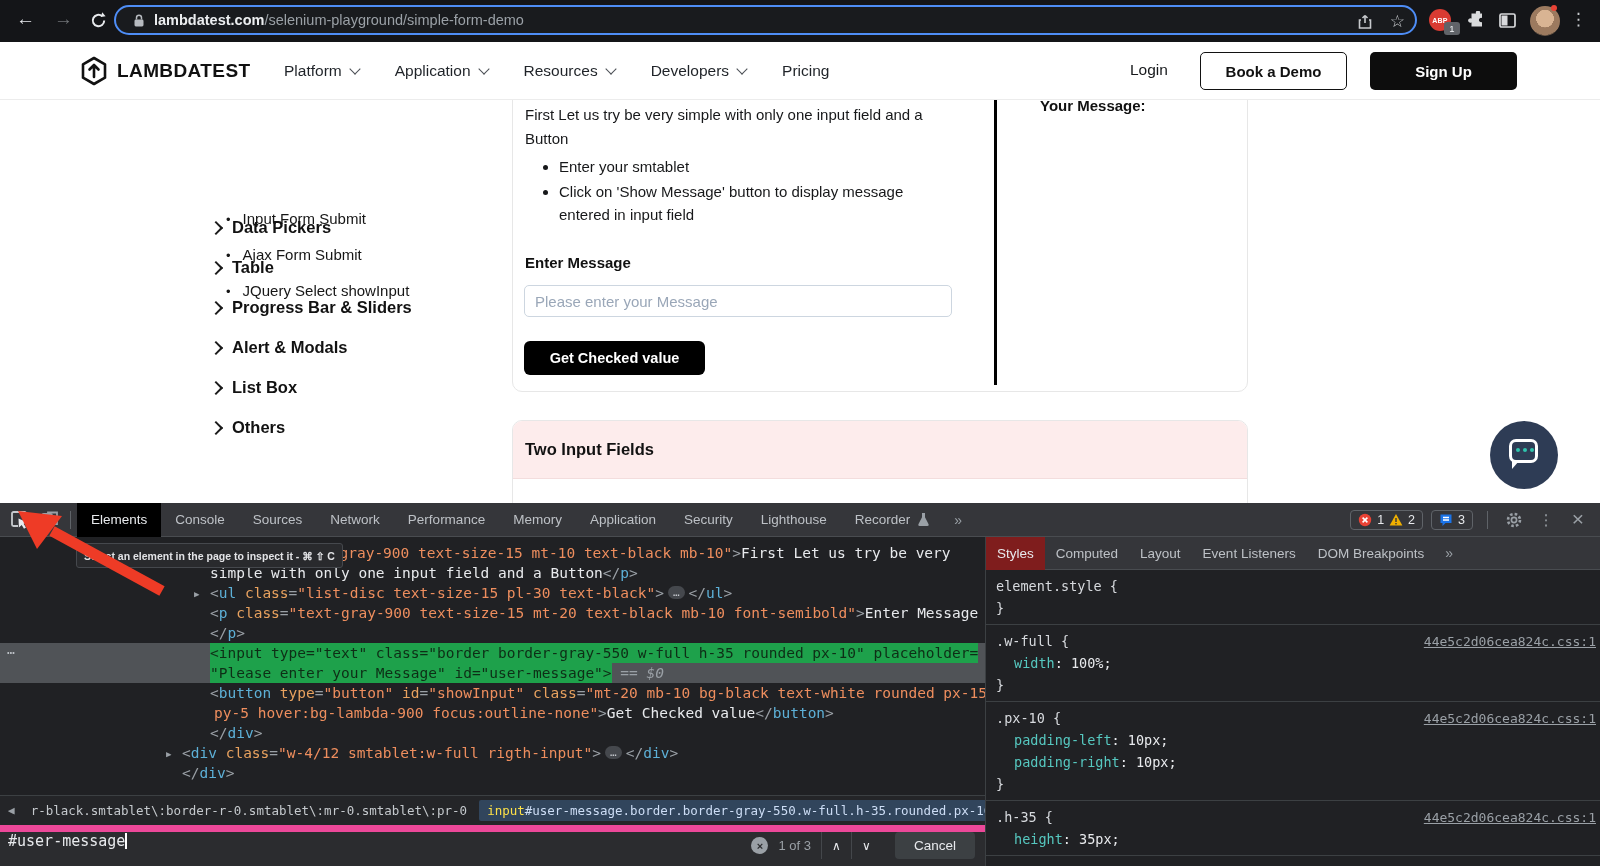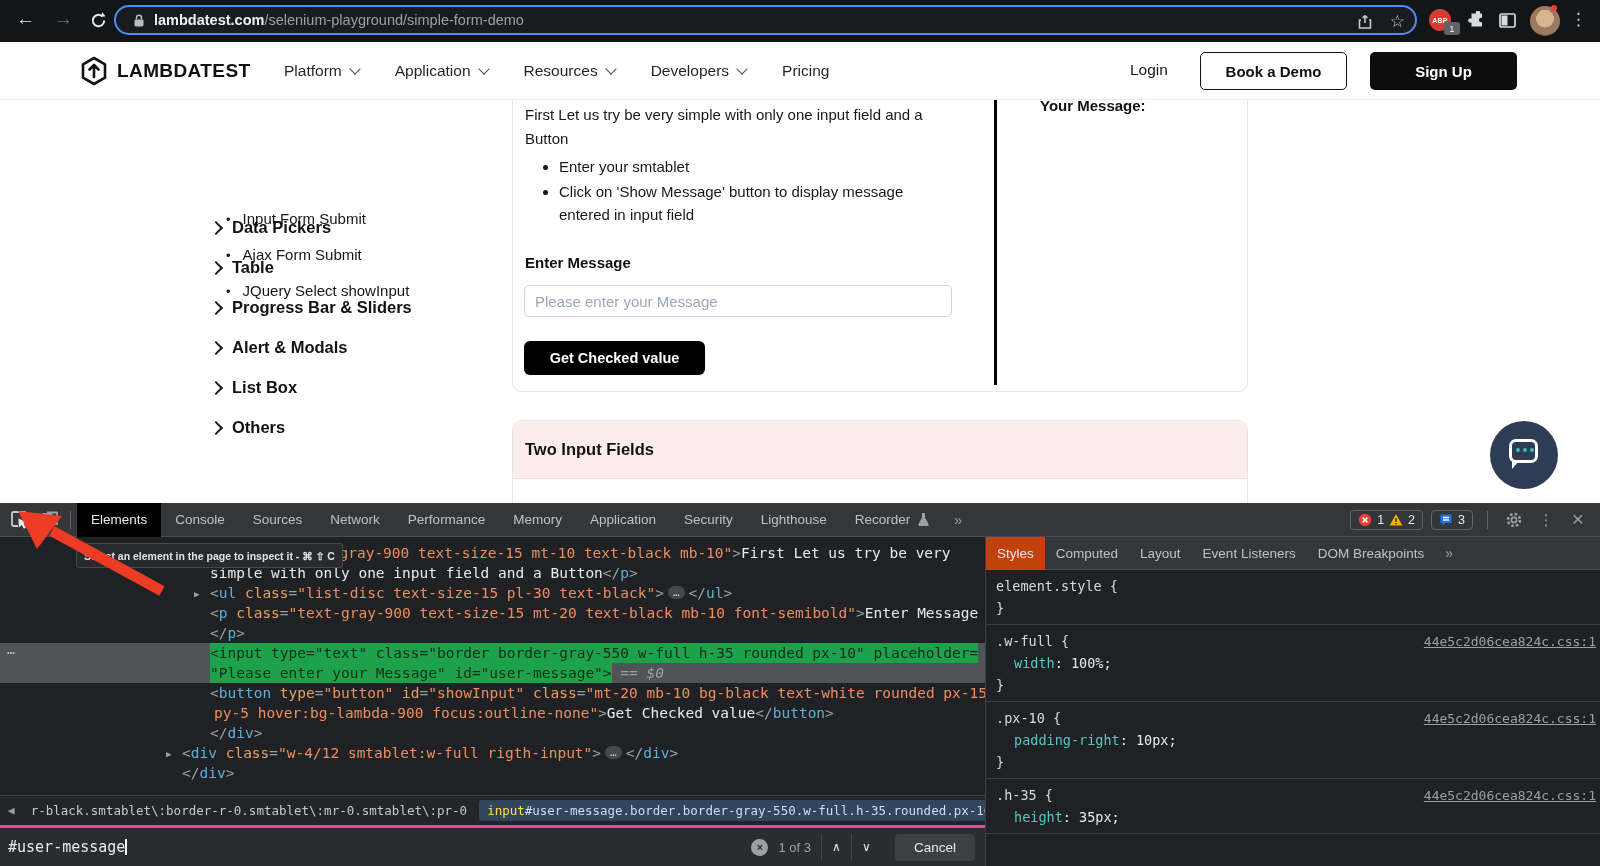--- a/index.html
+++ b/index.html
@@ -92,38 +92,38 @@
   .red-arrow{position:absolute;left:10px;top:0px;z-index:6;pointer-events:none;}
   
   .dt-crumbs{position:absolute;left:0;top:292px;width:985px;height:30px;background:#242528;border-top:1px solid #3c4043;
     display:flex;align-items:center;font-family:"DejaVu Sans Mono",monospace;font-size:12.5px;box-sizing:border-box;}
   .crumb-nav{color:#9aa0a6;font-size:11px;padding:0 8px;cursor:pointer;}
   .crumb{padding:3px 8px;color:#c5c9cd;white-space:nowrap;cursor:pointer;}
   .crumb.selected{background:#31455c;border-radius:2px;margin-left:4px;}
   .crumb.selected .ctag{color:#fde047;}
   .crumb.selected .crest{color:#cdddf5;}
   
-  .dt-find{position:absolute;left:0;top:322px;width:985px;height:41px;background:#2b2c2f;border-top:3px solid #ec4899;
-    display:flex;align-items:center;box-sizing:border-box;}
+  .dt-find{position:absolute;left:0;top:322px;width:985px;height:41px;background:#2b2c2f;border-top:7px solid #ec4899;
+    display:flex;align-items:flex-start;box-sizing:border-box;}
   .find-query{font-family:"DejaVu Sans Mono",monospace;font-size:15px;color:#e8eaed;margin-left:8px;white-space:pre;}
   .caret{display:inline-block;width:1.5px;height:16px;background:#fff;vertical-align:-3px;}
   .find-right{margin-left:auto;display:flex;align-items:center;}
   .find-clear{width:17px;height:17px;border-radius:50%;background:#9aa0a6;color:#2b2c2f;font-size:11px;font-weight:bold;
     display:flex;align-items:center;justify-content:center;cursor:pointer;}
   .find-count{color:#9aa0a6;font-size:13px;margin:0 10px;}
   .find-btn{width:29px;height:27px;display:flex;align-items:center;justify-content:center;color:#e8eaed;font-size:12px;
     border-left:1px solid #44474b;cursor:pointer;}
   .find-btn:last-of-type{border-right:1px solid #44474b;}
   .cancel-btn{width:80px;height:27px;background:#3c4043;border-radius:4px;color:#e8eaed;font-size:13.5px;
     display:flex;align-items:center;justify-content:center;margin:0 10px 0 14px;cursor:pointer;}
   
   .dt-styles{position:absolute;left:985px;top:34px;width:615px;height:329px;border-left:1px solid #3c4043;box-sizing:border-box;background:#202124;}
   .sp-tabs{height:33px;background:#35363a;display:flex;align-items:center;border-bottom:1px solid #494c50;box-sizing:border-box;}
   .sp-tab{height:33px;display:flex;align-items:center;padding:0 11px;font-size:13.5px;color:#bdc1c6;cursor:pointer;white-space:nowrap;}
-  .sp-tab.active{background:#c2410c;color:#e8eaed;}
+  .sp-tab.active{background:#7f1d1d;color:#e8eaed;}
   .sp-filter{height:31px;background:#202124;border-bottom:1px solid #3c4043;display:flex;align-items:center;box-sizing:border-box;}
   .sp-filter-text{color:#80868b;font-size:13px;margin-left:9px;}
   .sp-filter-right{margin-left:auto;display:flex;align-items:center;gap:13px;padding-right:10px;}
   .sp-toggle{color:#bdc1c6;font-size:13px;font-family:"DejaVu Sans Mono",monospace;cursor:pointer;}
   .sp-plus{color:#bdc1c6;font-size:17px;cursor:pointer;margin-top:-2px;}
   .sp-rules{font-family:"DejaVu Sans Mono",monospace;font-size:13.5px;line-height:22px;}
   .sp-rule{border-bottom:1px solid #3c4043;padding:5px 0 5px 10px;position:relative;}
   .sp-sel{color:#d7dade;} .sp-brace{color:#d7dade;}
   .sp-link{position:absolute;right:4px;top:6px;color:#9aa0a6;font-size:13px;text-decoration:underline;cursor:pointer;}
   .sp-prop{padding-left:18px;white-space:nowrap;}
@@ -398,20 +398,21 @@
           <div><span class="sp-sel">element.style</span><span class="sp-brace"> {</span></div>
           <div class="sp-brace">}</div>
         </div>
         <div class="sp-rule">
           <div><span class="sp-sel">.w-full</span><span class="sp-brace"> {</span><span class="sp-link">44e5c2d06cea824c.css:1</span></div>
           <div class="sp-prop"><span class="sp-name">width</span><span class="sp-val">: </span><span class="sp-val">100%;</span></div>
           <div class="sp-brace">}</div>
         </div>
         <div class="sp-rule">
           <div><span class="sp-sel">.px-10</span><span class="sp-brace"> {</span><span class="sp-link">44e5c2d06cea824c.css:1</span></div>
+          <div class="sp-prop"><span class="sp-name">padding-left</span><span class="sp-val">: </span><span class="sp-val">10px;</span></div>
           <div class="sp-prop"><span class="sp-name">padding-right</span><span class="sp-val">: </span><span class="sp-val">10px;</span></div>
           <div class="sp-brace">}</div>
         </div>
         <div class="sp-rule">
           <div><span class="sp-sel">.h-35</span><span class="sp-brace"> {</span><span class="sp-link">44e5c2d06cea824c.css:1</span></div>
           <div class="sp-prop"><span class="sp-name">height</span><span class="sp-val">: </span><span class="sp-val">35px;</span></div>
         </div>
       </div>
   </div>
 </div>

